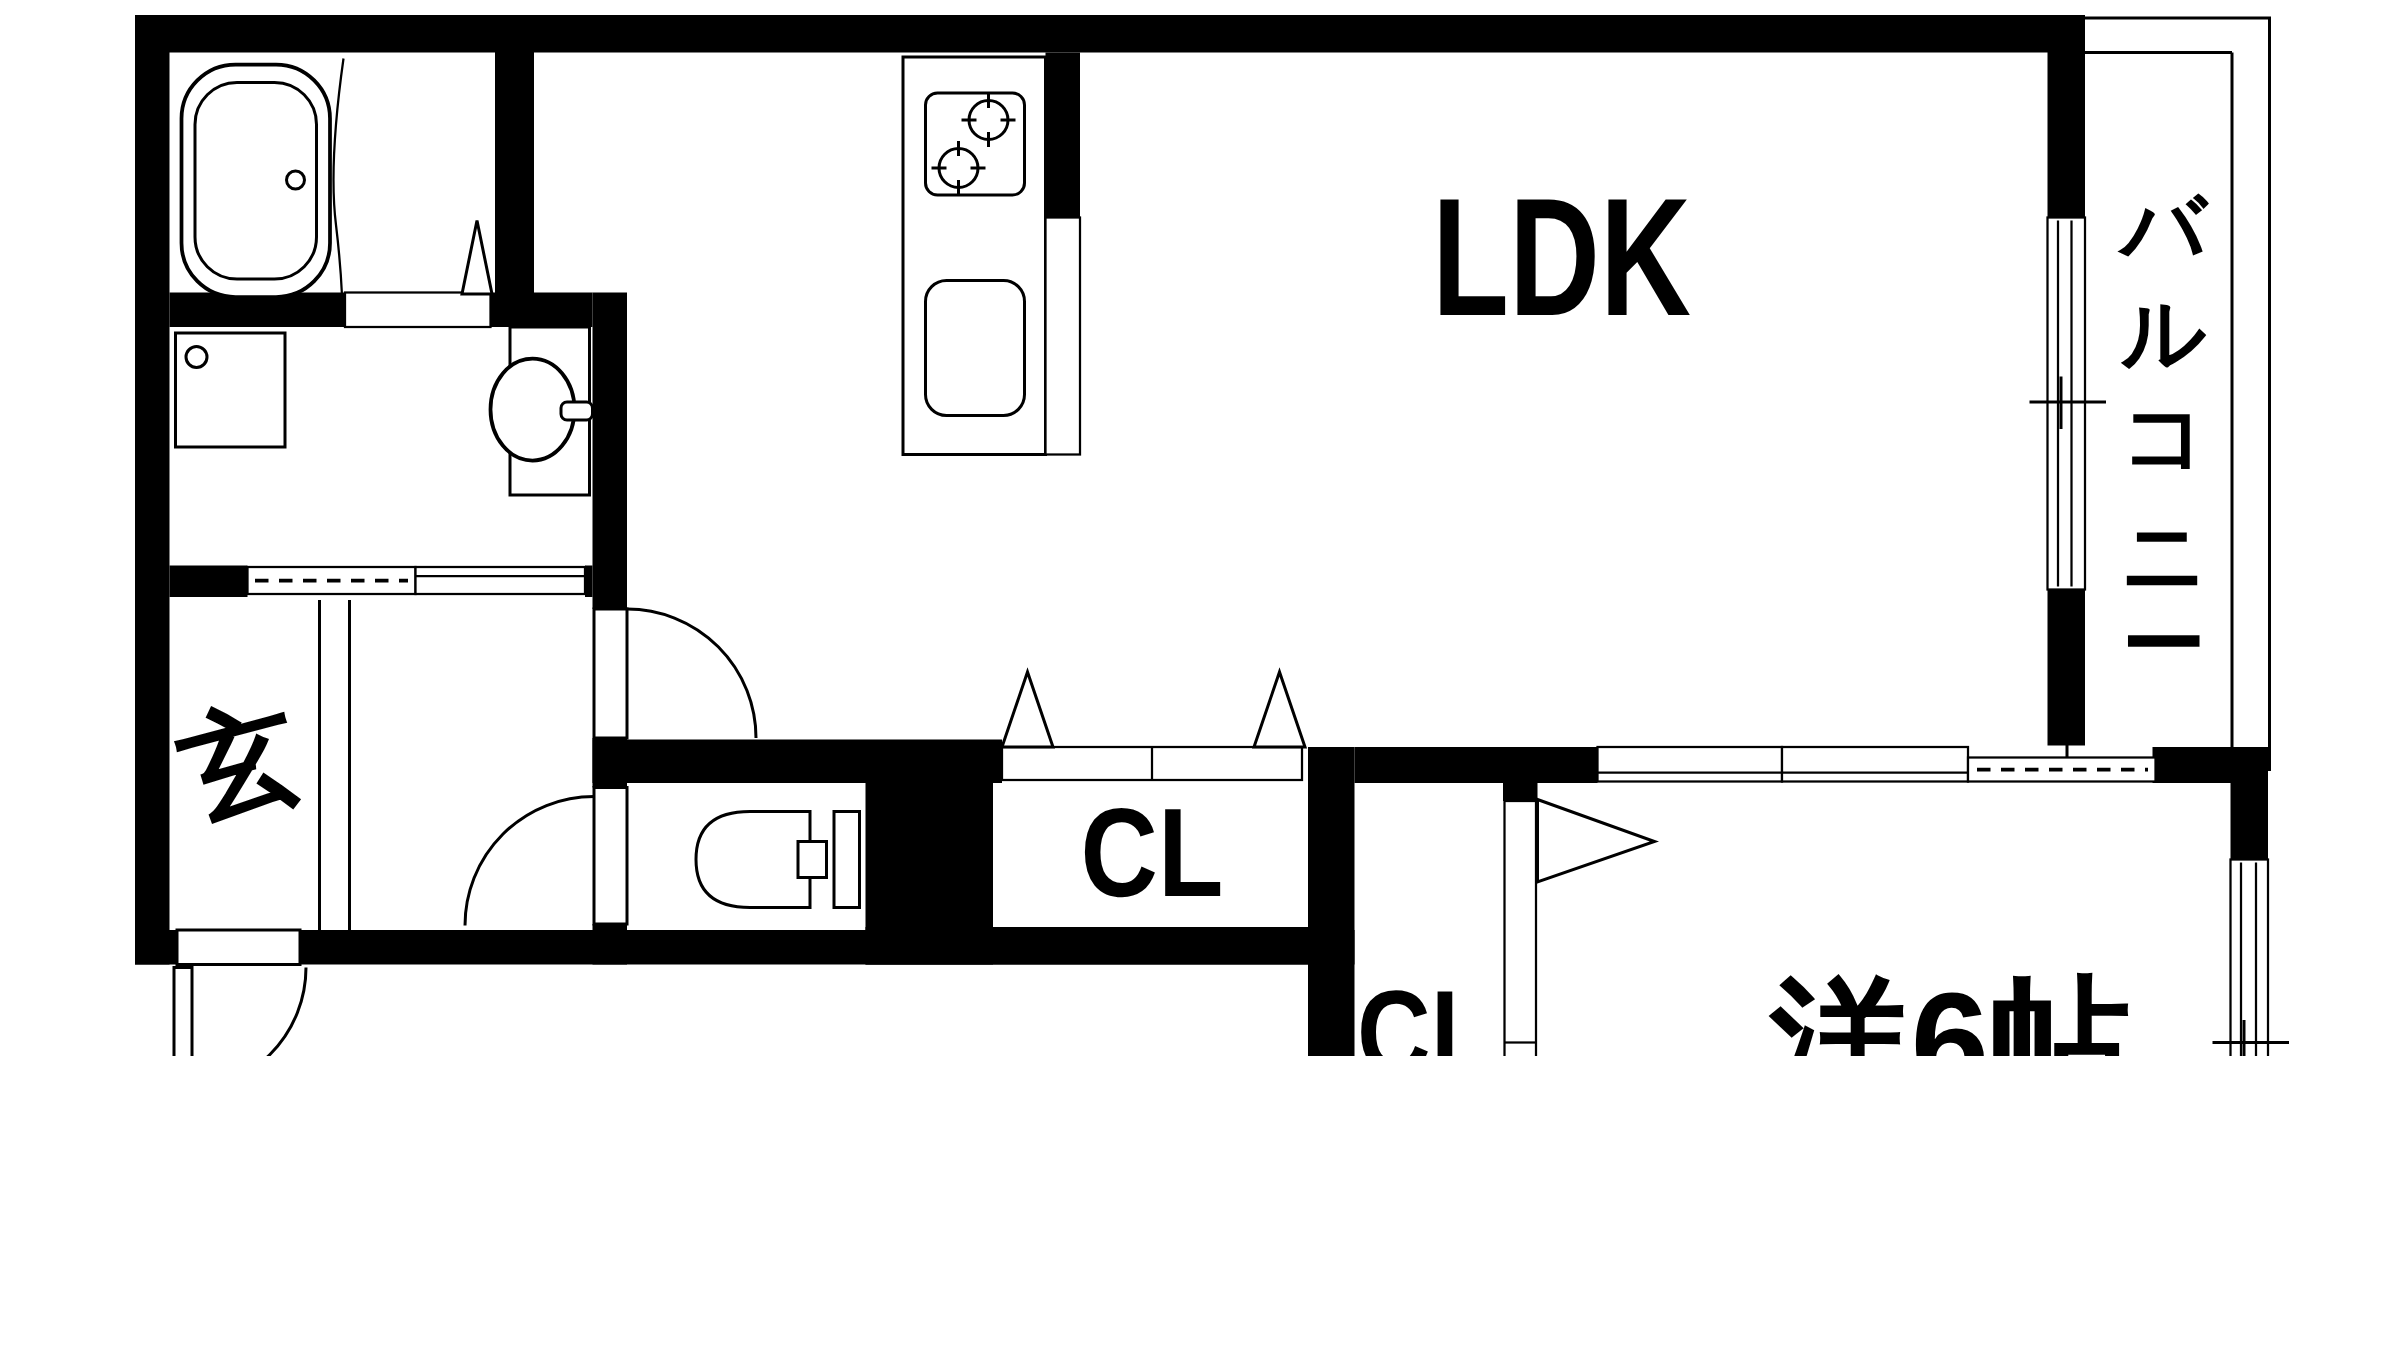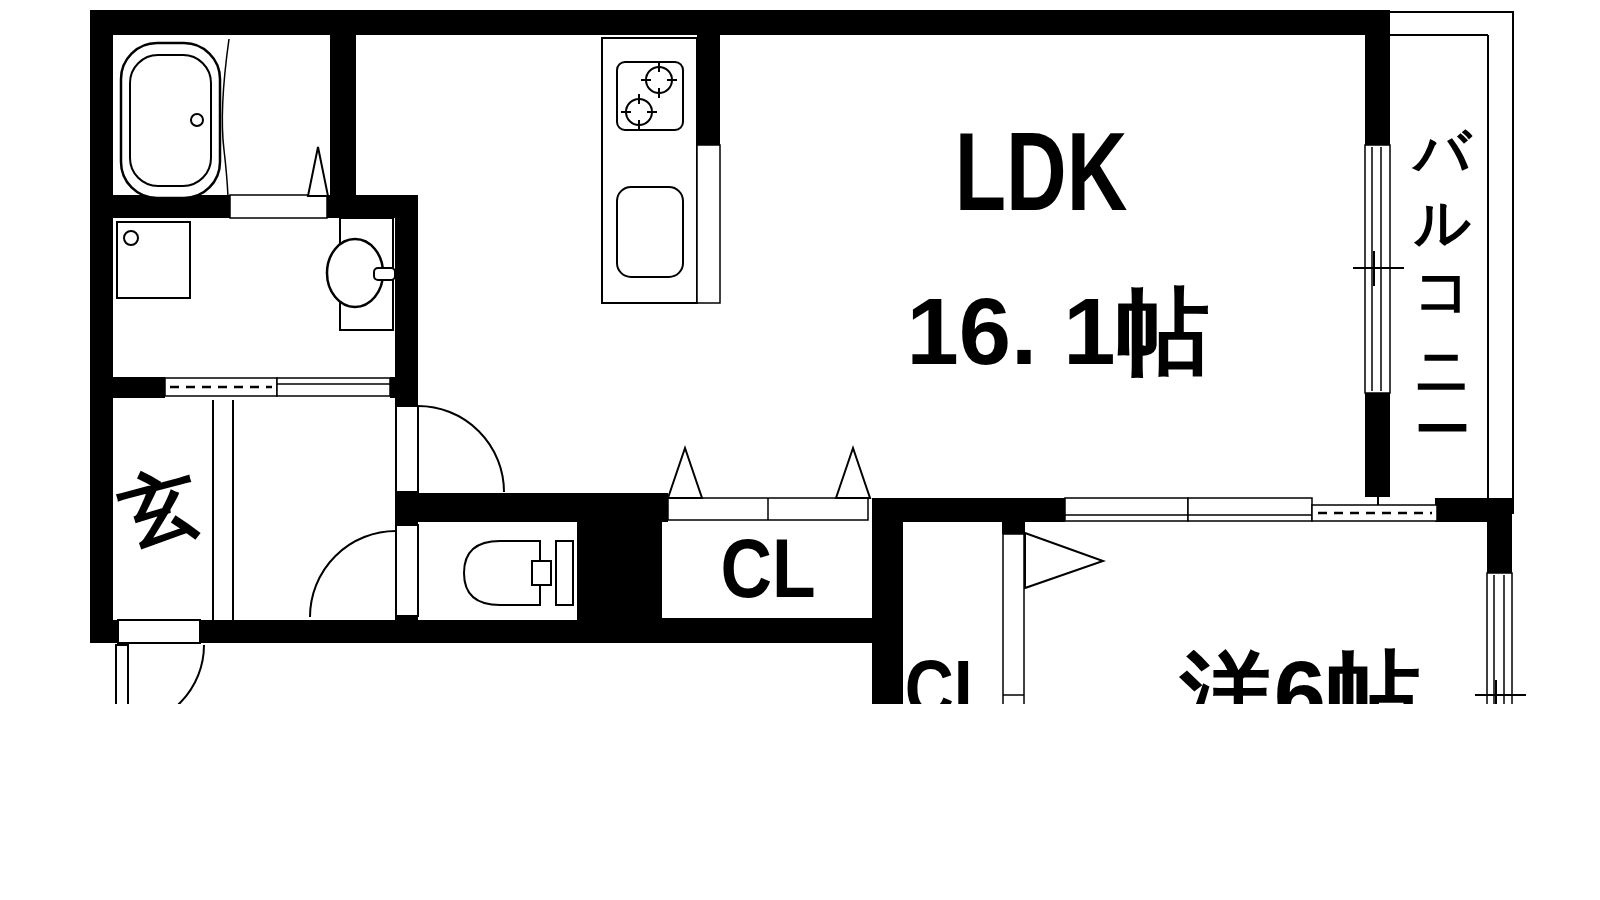--- a/index.html
+++ b/index.html
@@ -169,19 +169,18 @@
     </g>
 
     <g>
       <rect x="556" y="541" width="17" height="64" fill="#fff" stroke="#000" stroke-width="2"></rect>
       <path d="M 540 541 H 500 Q 464 541 464 573 Q 464 605 500 605 H 540 Z" fill="#fff" stroke="#000" stroke-width="2"></path>
       <rect x="532" y="561" width="19" height="24" fill="#fff" stroke="#000" stroke-width="2"></rect>
     </g>
   </svg>
 
   <div class="label lbl-ldk">LDK</div>
-  <div class="label lbl-ldk-size">16. 1帖</div>
   <div class="label lbl-bedroom">洋6帖</div>
   <div class="label lbl-cl-mid">CL</div>
   <div class="label lbl-cl-bed">CL</div>
   <div class="label lbl-genkan">玄</div>
   <div class="label lbl-balcony">バルコニー</div>
 </div>
 
 </body></html>

